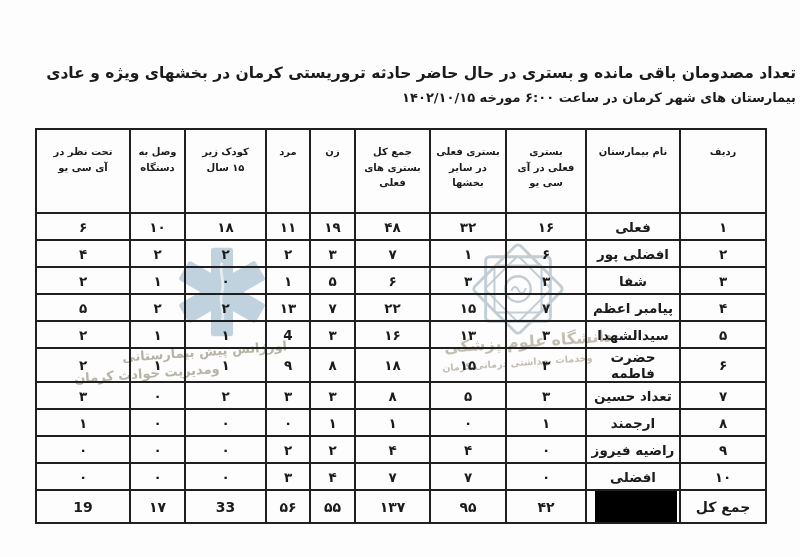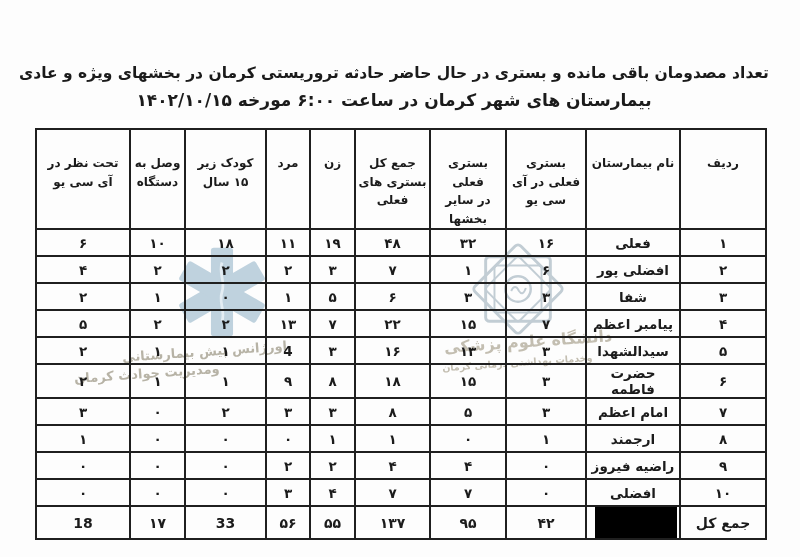--- a/index.html
+++ b/index.html
@@ -1,44 +1,44 @@
 <!DOCTYPE html>
 <html lang="fa" dir="rtl"><head>
 <meta charset="utf-8">
 <style>
   html,body{margin:0;padding:0;background:#ffffff;}
   .page{
     position:relative;width:800px;height:557px;background:#fdfdfd;overflow:hidden;
     font-family:"DejaVu Sans", sans-serif;color:#1b1b1b;direction:rtl;
   }
   
-  .title-wrap{position:absolute;top:64px;right:12px;left:0;text-align:center;z-index:2;}
+  .title-wrap{position:absolute;top:64px;right:4px;left:0;z-index:2;}
   .title-line1{font-size:15.5px;font-weight:bold;letter-spacing:0;}
-  .title-line2{font-size:17px;font-weight:bold;margin-top:8px;}
+  .title-line2{font-size:13px;font-weight:bold;margin-top:8px;}
   
   .wm{position:absolute;z-index:0;pointer-events:none;}
   .wm-text{font-weight:bold;white-space:nowrap;}
   .wm-ems-star{left:176px;top:245px;width:92px;height:94px;}
   .wm-ems-text1{left:122px;top:344px;font-size:13px;color:#b7b3a6;transform:rotate(-4deg);}
   .wm-ems-text2{left:74px;top:366px;font-size:13px;color:#b7b3a6;transform:rotate(-4deg);}
   .wm-uni-emblem{left:468px;top:240px;width:100px;height:98px;}
   .wm-uni-text1{left:444px;top:332px;font-size:16px;color:#c3beb1;transform:rotate(-4deg);}
   .wm-uni-text2{left:442px;top:357px;font-size:9.5px;color:#c3beb1;transform:rotate(-4deg);}
   
   table.casualty{
     position:absolute;top:128px;right:33px;width:730px;z-index:1;
     border-collapse:collapse;table-layout:fixed;background:transparent;direction:rtl;
   }
   table.casualty th, table.casualty td{
     border:2px solid #1f1f1f;text-align:center;padding:0 2px;
     font-weight:bold;color:#1b1b1b;overflow:hidden;
   }
   table.casualty th{
-    height:68px;vertical-align:top;padding-top:24px;
-    font-size:12px;line-height:1.55;white-space:pre-line;
+    height:68px;vertical-align:top;padding-top:14px;
+    font-size:10px;line-height:1.55;white-space:pre-line;
   }
   table.casualty td{height:25px;vertical-align:middle;font-size:13.5px;}
   tr.total-row td{height:31px;font-size:14px;}
   td.redacted{padding:0;}
   .blackbox{height:31px;margin-left:6px;background:#000;}
 </style>
 </head>
 <body>
 
 <div class="page">
@@ -180,21 +180,21 @@
         <td>۱۵</td>
         <td>۱۸</td>
         <td>۸</td>
         <td>۹</td>
         <td>۱</td>
         <td>۱</td>
         <td>۲</td>
       </tr>
       <tr>
         <td>۷</td>
-        <td>امام اعظم</td>
+        <td>تعداد حسین</td>
         <td>۳</td>
         <td>۵</td>
         <td>۸</td>
         <td>۳</td>
         <td>۳</td>
         <td>۲</td>
         <td>۰</td>
         <td>۳</td>
       </tr>
       <tr>
@@ -238,18 +238,18 @@
         <td class="redacted">
           <div class="blackbox"></div>
         </td>
         <td>۴۲</td>
         <td>۹۵</td>
         <td>۱۳۷</td>
         <td>۵۵</td>
         <td>۵۶</td>
         <td>33</td>
         <td>۱۷</td>
-        <td>18</td>
+        <td>19</td>
       </tr>
     </tbody>
   </table>
 
 </div>
 
 </body></html>

